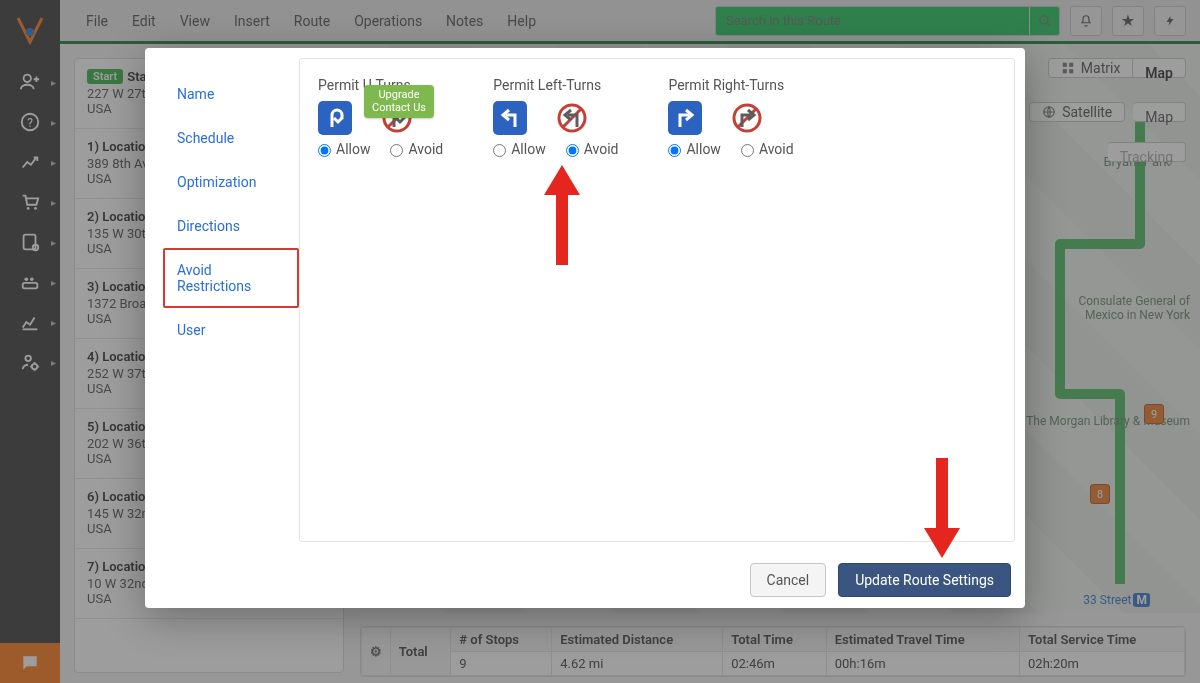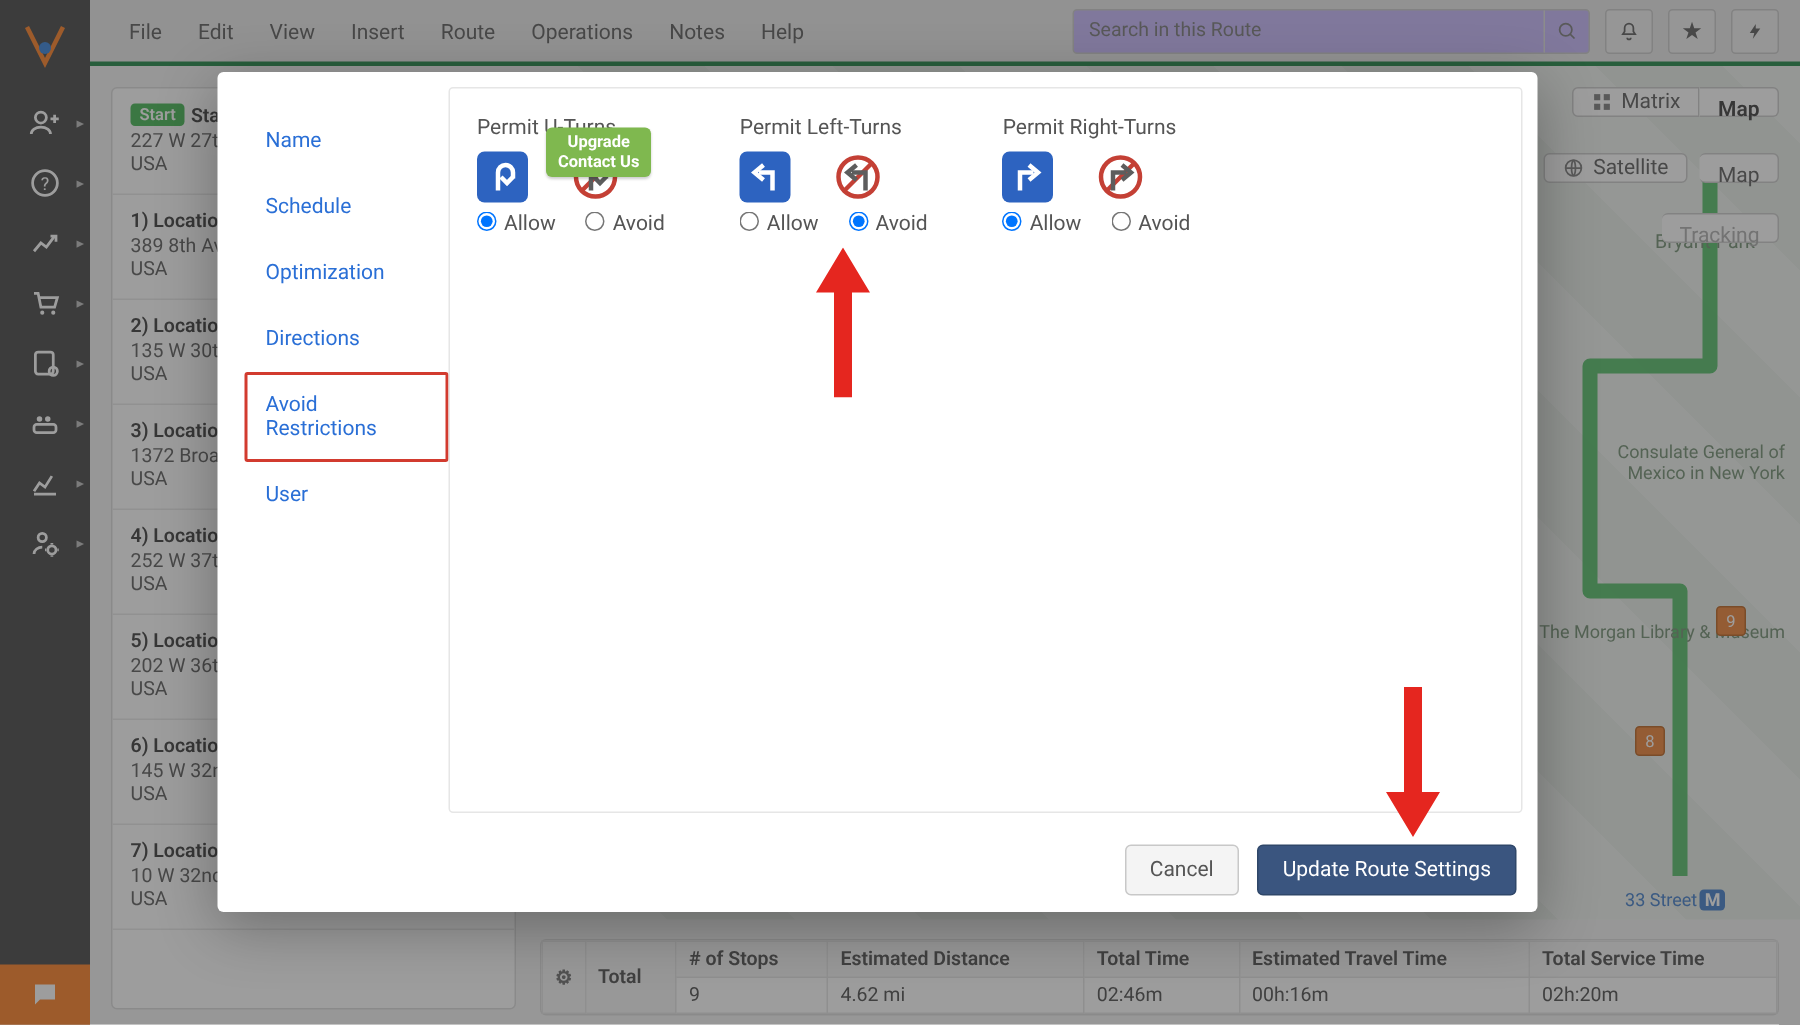--- a/index.html
+++ b/index.html
@@ -9,21 +9,21 @@
 #rail { position: absolute; left: 0; top: 0; width: 60px; height: 100%; background: #3c3c3c; display: flex; flex-direction: column; align-items: center; z-index: 1; }
 #rail .logo { width: 44px; height: 44px; margin: 8px 0 10px; border-radius: 6px; display: flex; align-items: center; justify-content: center; color: #ff7b1a; }
 .rail-item { width: 60px; height: 40px; display: flex; align-items: center; justify-content: center; color: #fff; position: relative; cursor: pointer; }
 .rail-item .chev { position: absolute; right: 4px; font-size: 10px; color: #bbb; }
 #rail .chat { position: absolute; bottom: 0; left: 0; width: 60px; height: 40px; background: #ff7b1a; display: flex; align-items: center; justify-content: center; color: #fff; cursor: pointer; }
 
 
 #topbar { position: absolute; left: 60px; top: 0; right: 0; height: 44px; background: #e9e9e9; border-bottom: 3px solid #15803d; display: flex; align-items: center; padding: 0 14px; gap: 4px; z-index: 1; }
 #topbar .menu { padding: 6px 12px; color: #555; font-size: 14px; cursor: pointer; border-radius: 3px; }
 #topbar .spacer { flex: 1; }
-#topbar .search { width: 345px; height: 30px; border: 1px solid #c8c8c8; background: #c4b5fd; border-radius: 3px; display: flex; align-items: center; }
+#topbar .search { width: 345px; height: 30px; border: 1px solid #c8c8c8; background: #22c55e; border-radius: 3px; display: flex; align-items: center; }
 #topbar .search input { flex: 1; border: none; outline: none; padding: 0 10px; font-size: 13px; color: #555; background: transparent; }
 #topbar .search .sbtn { width: 30px; height: 28px; border-left: 1px solid #ddd; display: flex; align-items: center; justify-content: center; color: #777; cursor: pointer; }
 #topbar .iconbtn { width: 32px; height: 30px; border: 1px solid #c8c8c8; border-radius: 3px; margin-left: 6px; display: flex; align-items: center; justify-content: center; color: #555; cursor: pointer; background: #f1f1f1; }
 
 
 #main { position: absolute; left: 60px; top: 44px; right: 0; bottom: 0; background: #f3f3f3; z-index: 0; }
 
 
 #stops { position: absolute; left: 14px; top: 14px; width: 270px; bottom: 10px; background: #fff; border: 1px solid #d9d9d9; border-radius: 4px; overflow: hidden; }
 .stop { padding: 10px 12px 12px; border-bottom: 1px solid #e6e6e6; font-size: 13px; color: #555; }
@@ -62,22 +62,22 @@
 #modal .tabs .tab.active { border: 2px solid #d23b2f; background: #fff; }
 #modal .panel { flex: 1; border: 1px solid #e6e6e6; border-radius: 3px; padding: 18px 18px; position: relative; }
 .groups { display: flex; gap: 50px; }
 .group .gtitle { font-size: 14px; color: #555; margin-bottom: 8px; }
 .group .icons { display: flex; gap: 28px; align-items: flex-start; margin-bottom: 6px; }
 .turnicon { width: 34px; height: 34px; border-radius: 5px; display: flex; align-items: center; justify-content: center; }
 .turnicon.allow { background: #2d63c0; color: #fff; }
 .turnicon.avoid { position: relative; color: #b43228; }
 .turnicon.avoid svg { opacity: 0.95; }
 .radios { display: flex; gap: 20px; align-items: center; font-size: 14px; color: #555; }
-.radios label { display: flex; align-items: flex-start; gap: 5px; cursor: pointer; }
-.upgrade { position: absolute; left: 64px; top: 26px; background: #7fb84f; color: #fff; font-size: 11px; font-weight: 700; line-height: 1.15; padding: 4px 8px; border-radius: 4px; text-align: center; box-shadow: 0 1px 2px rgba(0,0,0,0.2); }
+.radios label { display: flex; align-items: flex-end; gap: 5px; cursor: pointer; }
+.upgrade { position: absolute; left: 64px; top: 26px; background: #7fb84f; color: #fff; font-size: 11px; font-weight: 400; line-height: 1.15; padding: 4px 8px; border-radius: 4px; text-align: center; box-shadow: 0 1px 2px rgba(0,0,0,0.2); }
 
 
 #modal .footer { height: 56px; display: flex; align-items: center; justify-content: flex-end; gap: 12px; padding: 0 14px; }
 .btn { height: 34px; padding: 0 16px; border-radius: 4px; font-size: 14px; cursor: pointer; border: 1px solid #c8c8c8; background: #f4f4f4; color: #555; }
 .btn.primary { background: #3a557f; border-color: #2f4769; color: #fff; }
 
 
 .arrow { position: absolute; color: #e5261f; z-index: 7; }
 .arrow svg { display: block; }
 

